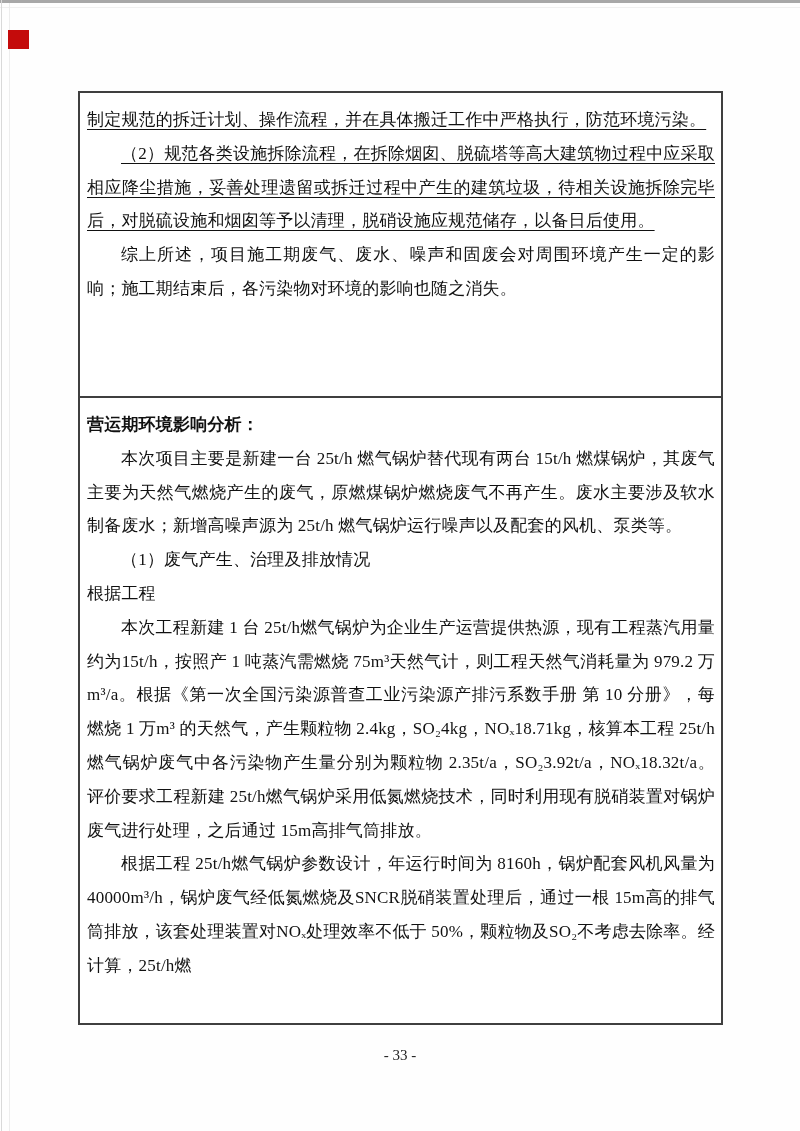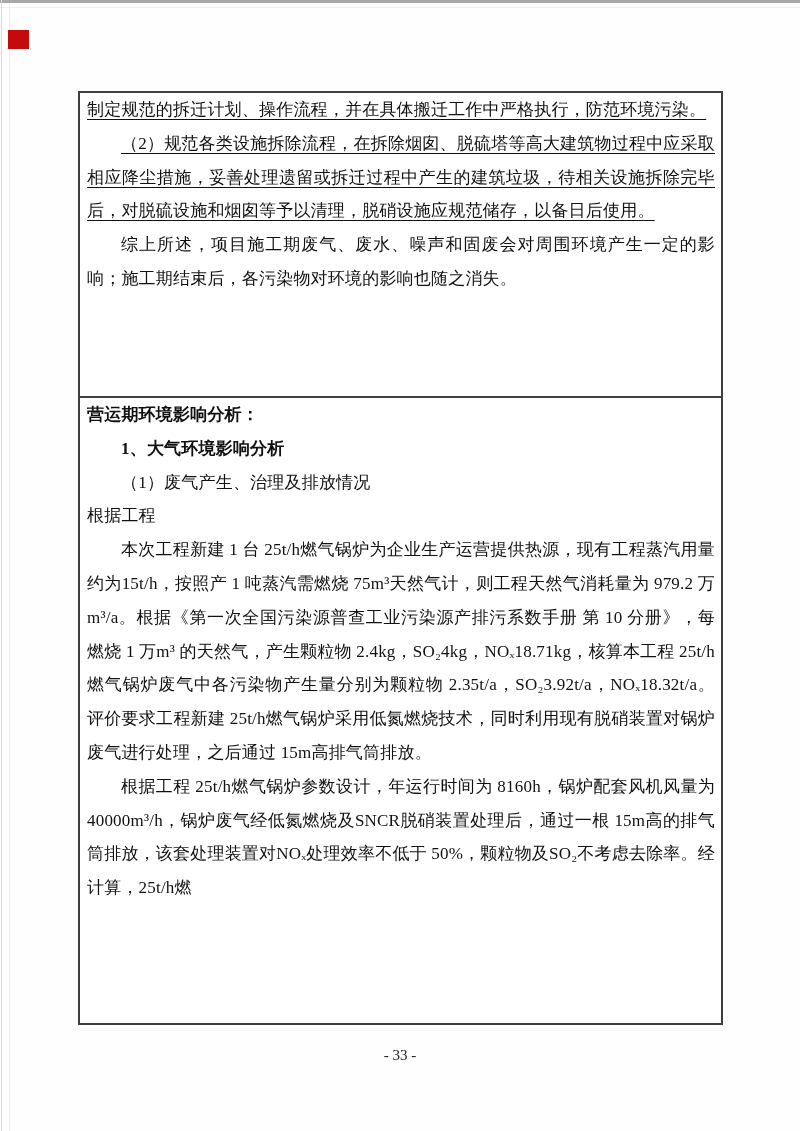--- a/index.html
+++ b/index.html
@@ -10,21 +10,21 @@
   }
   .page-edge-top{position:absolute;left:0;top:0;width:800px;height:3px;background:#a8a8a8;}
   .page-edge-left{position:absolute;left:1px;top:0;width:1px;height:1131px;background:#d9d9d9;}
   .page-edge-left2{position:absolute;left:9px;top:3px;width:1px;height:1128px;background:#ededed;}
   .page-edge-hair{position:absolute;left:0;top:7px;width:800px;height:1px;background:#f0f0f0;}
   .red-marker{position:absolute;left:8px;top:30px;width:21px;height:19px;}
   .doc-table{
     position:absolute;left:78px;top:91px;width:645px;height:934px;
     border:2px solid #3f3f3f;background:#fff;box-sizing:border-box;
   }
-  .cell{box-sizing:border-box;padding:0 6px 0 7px;overflow:hidden;}
+  .cell{box-sizing:border-box;padding:10px 6px 0 7px;overflow:hidden;}
   .cell-construction{height:305px;border-bottom:2px solid #3f3f3f;}
   .cell-operation{height:630px;}
   .cell p{margin:0;font-size:17px;line-height:33.8px;text-align:justify;
           letter-spacing:0.2px;word-break:break-all;}
   .indent{text-indent:2em;}
   .u{text-decoration:underline;text-underline-offset:4px;text-decoration-thickness:1px;}
   .b{font-weight:bold;}
   .page-number{
     position:absolute;left:0;top:1047px;width:800px;text-align:center;
     font-size:15px;color:#222;
@@ -42,21 +42,21 @@
 <div class="doc-table">
 
   <div class="cell cell-construction">
     <p class="u">制定规范的拆迁计划、操作流程，并在具体搬迁工作中严格执行，防范环境污染。</p>
     <p class="u indent">（2）规范各类设施拆除流程，在拆除烟囱、脱硫塔等高大建筑物过程中应采取相应降尘措施，妥善处理遗留或拆迁过程中产生的建筑垃圾，待相关设施拆除完毕后，对脱硫设施和烟囱等予以清理，脱硝设施应规范储存，以备日后使用。</p>
     <p class="indent">综上所述，项目施工期废气、废水、噪声和固废会对周围环境产生一定的影响；施工期结束后，各污染物对环境的影响也随之消失。</p>
   </div>
 
   <div class="cell cell-operation">
     <p class="b">营运期环境影响分析：</p>
-    <p class="b indent">1、大气环境影响分析</p>
+    <p class="indent">本次项目主要是新建一台 25t/h 燃气锅炉替代现有两台 15t/h 燃煤锅炉，其废气主要为天然气燃烧产生的废气，原燃煤锅炉燃烧废气不再产生。废水主要涉及软水制备废水；新增高噪声源为 25t/h 燃气锅炉运行噪声以及配套的风机、泵类等。</p>
     <p class="indent">（1）废气产生、治理及排放情况</p>
     <p>根据工程</p>
     <p class="indent">本次工程新建 1 台 25t/h燃气锅炉为企业生产运营提供热源，现有工程蒸汽用量约为15t/h，按照产 1 吨蒸汽需燃烧 75m³天然气计，则工程天然气消耗量为 979.2 万m³/a。根据《第一次全国污染源普查工业污染源产排污系数手册 第 10 分册》，每燃烧 1 万m³ 的天然气，产生颗粒物 2.4kg，SO₂4kg，NOₓ18.71kg，核算本工程 25t/h燃气锅炉废气中各污染物产生量分别为颗粒物 2.35t/a，SO₂3.92t/a，NOₓ18.32t/a。评价要求工程新建 25t/h燃气锅炉采用低氮燃烧技术，同时利用现有脱硝装置对锅炉废气进行处理，之后通过 15m高排气筒排放。</p>
     <p class="indent">根据工程 25t/h燃气锅炉参数设计，年运行时间为 8160h，锅炉配套风机风量为40000m³/h，锅炉废气经低氮燃烧及SNCR脱硝装置处理后，通过一根 15m高的排气筒排放，该套处理装置对NOₓ处理效率不低于 50%，颗粒物及SO₂不考虑去除率。经计算，25t/h燃</p>
   </div>
 
 </div>
 
 <div class="page-number">- 33 -</div>
 

